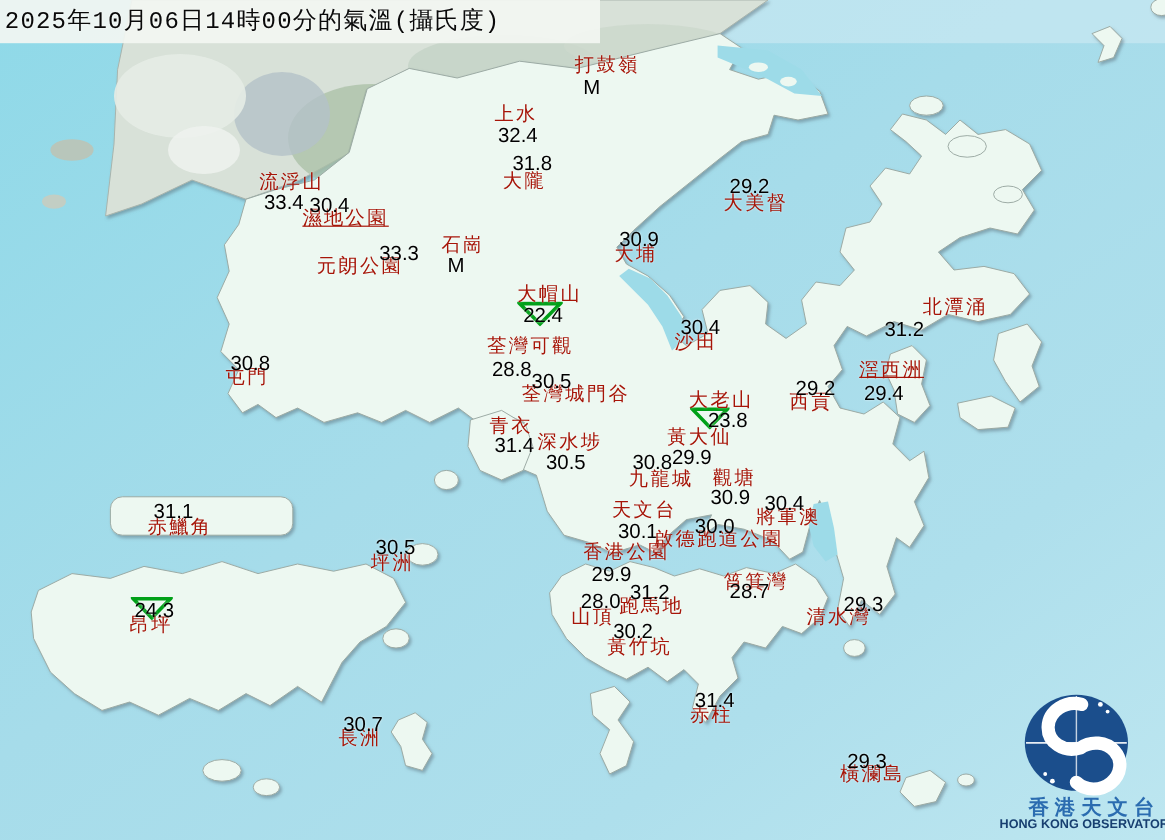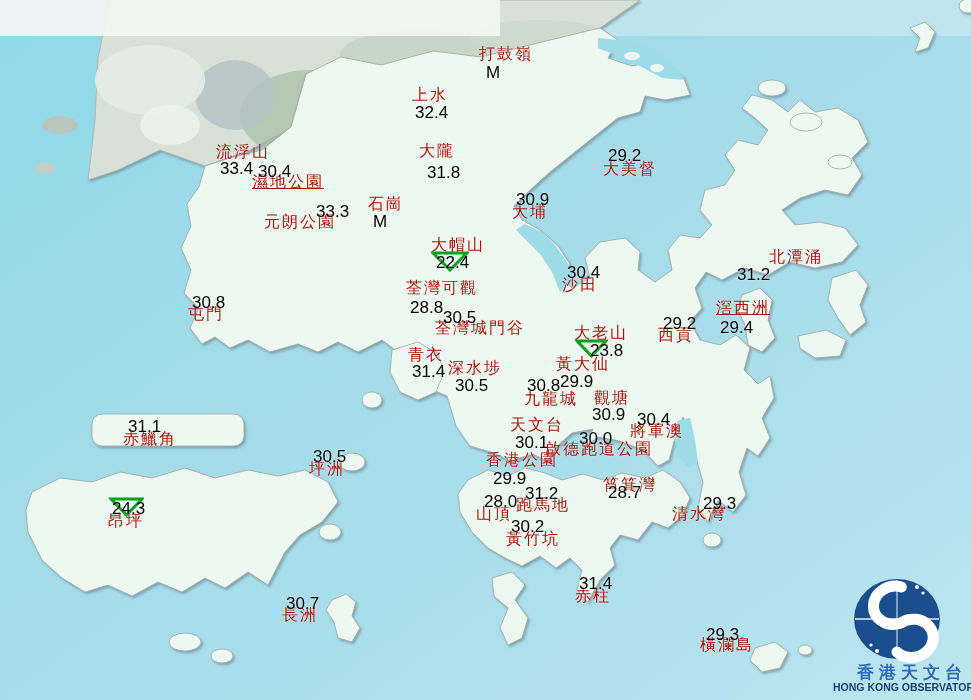--- a/index.html
+++ b/index.html
@@ -145,28 +145,29 @@
         M598,38 L640,42 L668,58 L685,80 L662,78 L640,66 L615,55 L598,48 Z"></path>
       <ellipse cx="632" cy="56" rx="8" ry="4" fill="#edf8f1"></ellipse>
       <ellipse cx="657" cy="68" rx="7" ry="4" fill="#edf8f1"></ellipse>
       <path fill="#9ddbe8" d="
         M524,224 L542,232 L556,246 L568,264 L572,282 L560,292 L552,272 L540,254 L526,240 L516,230 Z"></path>
       <path fill="#9ddbe8" d="
         M678,420 L690,418 L695,440 L698,462 L688,468 L678,455 L674,438 Z"></path>
     </g>
   </svg>
 
+  <div id="map-title">2025年10月06日14時00分的氣溫(攝氏度)</div>
 
   <div id="stations-layer">
       <span class="station-name" style="left: 479px; top: 46px;">打鼓嶺</span>
       <span class="station-value" style="left: 486px; top: 64px;">M</span>
       <span class="station-name" style="left: 412px; top: 87px;">上水</span>
       <span class="station-value" style="left: 415px; top: 104px;">32.4</span>
       <span class="station-name" style="left: 419px; top: 143px;">大隴</span>
-      <span class="station-value" style="left: 427px; top: 128px; margin-top: 36px;">31.8</span>
+      <span class="station-value" style="left: 427px; top: 128px;">31.8</span>
       <span class="station-name" style="left: 216px; top: 144px;">流浮山</span>
       <span class="station-value" style="left: 220px; top: 160px;">33.4</span>
       <span class="station-name" style="left: 252px; top: 174px; text-decoration: underline;">濕地公園</span>
       <span class="station-value" style="left: 258px; top: 163px;">30.4</span>
       <span class="station-name" style="left: 264px; top: 214px;">元朗公園</span>
       <span class="station-value" style="left: 272px; top: 203px; margin-left: 44px;">33.3</span>
       <span class="station-name" style="left: 368px; top: 196px;">石崗</span>
       <span class="station-value" style="left: 373px; top: 213px;">M</span>
       <span class="station-name" style="left: 603px; top: 161px;">大美督</span>
       <span class="station-value" style="left: 608px; top: 147px;">29.2</span>

